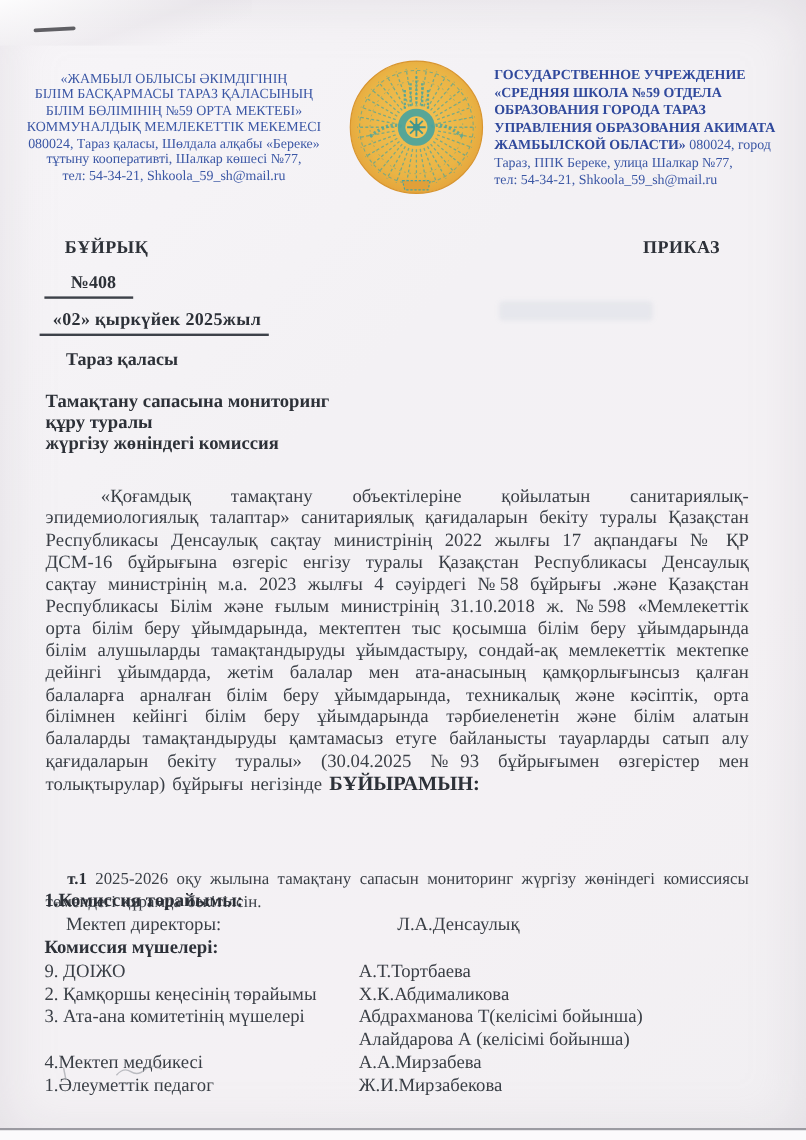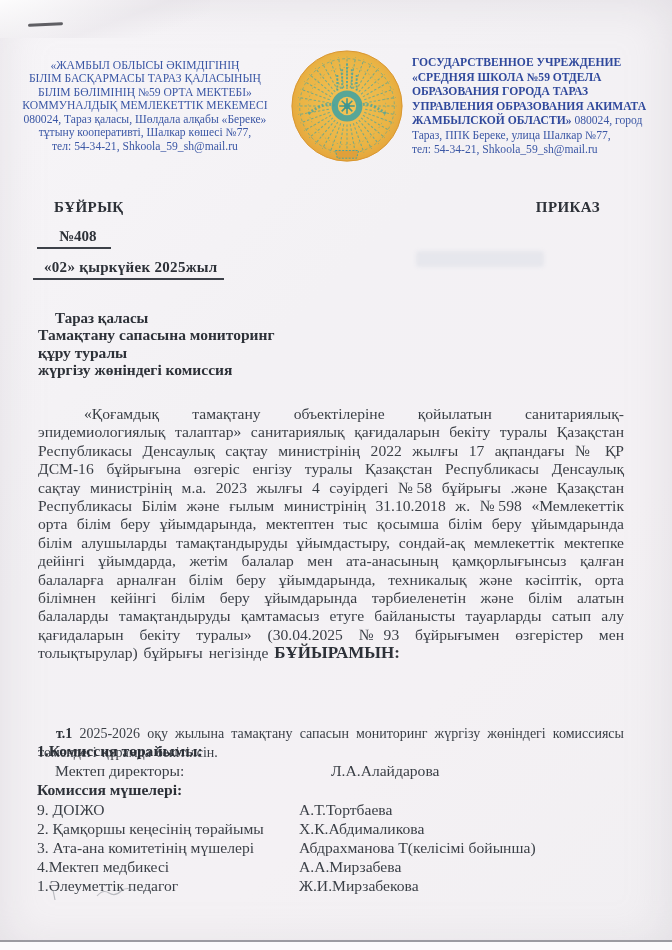--- a/index.html
+++ b/index.html
@@ -62,21 +62,21 @@
     padding:0 14px 2px 22px;
   }
   .order-date{
     position:absolute;top:259px;left:33px;
     font-weight:bold;font-size:15px;color:var(--heading-ink);
     border-bottom:2px solid #3d4149;
     padding:0 6px 2px 11px;letter-spacing:.3px;
   }
   .order-city{
     position:absolute;top:292px;left:55px;
-    font-weight:bold;font-size:15px;color:var(--heading-ink);margin-top:18px;
+    font-weight:bold;font-size:15px;color:var(--heading-ink);
   }
   
   .subject{
     position:absolute;top:326px;left:38px;
     font-weight:bold;font-size:15.5px;line-height:17.7px;
     color:var(--heading-ink);
   }
   
   .doc-paragraph{
     position:absolute;top:381px;left:38px;width:586px;
@@ -232,35 +232,39 @@
   </div>
 
   <p class="doc-paragraph"><span>«Қоғамдық тамақтану объектілеріне қойылатын санитариялық-эпидемиологиялық талаптар» санитариялық қағидаларын бекіту туралы Қазақстан Республикасы Денсаулық сақтау министрінің 2022 жылғы 17 ақпандағы № ҚР ДСМ-16 бұйрығына өзгеріс енгізу туралы Қазақстан Республикасы Денсаулық сақтау министрінің м.а. 2023 жылғы 4 сәуірдегі №58 бұйрығы .және Қазақстан Республикасы Білім және ғылым министрінің 31.10.2018 ж. №598 «Мемлекеттік орта білім беру ұйымдарында, мектептен тыс қосымша білім беру ұйымдарында білім алушыларды тамақтандыруды ұйымдастыру, сондай-ақ мемлекеттік мектепке дейінгі ұйымдарда, жетім балалар мен ата-анасының қамқорлығынсыз қалған балаларға арналған білім беру ұйымдарында, техникалық және кәсіптік, орта білімнен кейінгі білім беру ұйымдарында тәрбиеленетін және білім алатын балаларды тамақтандыруды қамтамасыз етуге байланысты тауарларды сатып алу қағидаларын бекіту туралы» (30.04.2025 №93 бұйрығымен өзгерістер мен толықтырулар) бұйрығы негізінде</span> <span class="decree-word">БҰЙЫРАМЫН:</span></p>
 
   <p class="point-paragraph"><span class="point-num">т.1</span><span> 2025-2026 оқу жылына  тамақтану сапасын мониторинг жүргізу жөніндегі комиссиясы төмендегі  құрамда  бекітілсін.</span></p>
 
   <div class="commission">
     <div class="comm-heading">1.Комиссия төрайымы:</div>
     <div class="chair-row">
       <span>Мектеп директоры:</span>
-      <span class="name">Л.А.Алайдарова</span>
+      <span class="name">Л.А.Денсаулық</span>
     </div>
     <div class="comm-heading">Комиссия мүшелері:</div>
     <div class="members">
       <div class="member-row">
         <span>9. ДОІЖО</span>
         <span class="name">А.Т.Тортбаева</span>
       </div>
       <div class="member-row">
         <span>2. Қамқоршы кеңесінің төрайымы</span>
         <span class="name">Х.К.Абдималикова</span>
       </div>
       <div class="member-row">
         <span>3. Ата-ана комитетінің мүшелері</span>
         <span class="name">Абдрахманова Т(келісімі бойынша)</span>
+      </div>
+      <div class="member-row">
+        <span></span>
+        <span class="name">Алайдарова А    (келісімі бойынша)</span>
       </div>
       <div class="member-row">
         <span>4.Мектеп медбикесі</span>
         <span class="name">А.А.Мирзабева</span>
       </div>
       <div class="member-row">
         <span>1.Әлеуметтік педагог</span>
         <span class="name">Ж.И.Мирзабекова</span>
       </div>
     </div>

